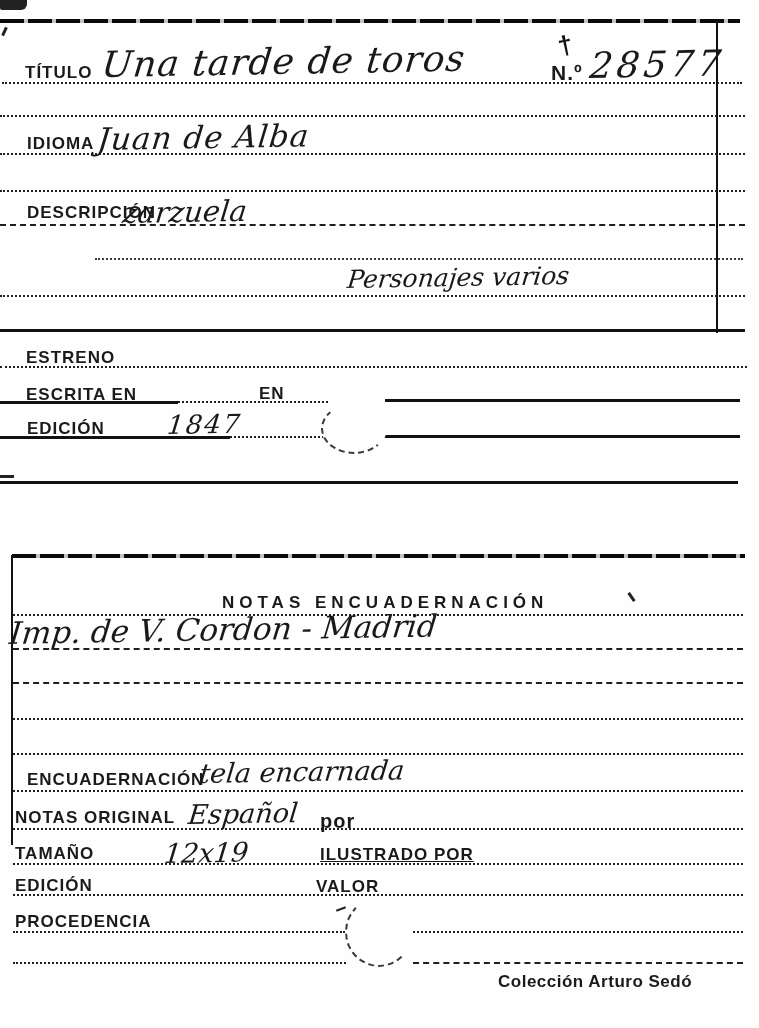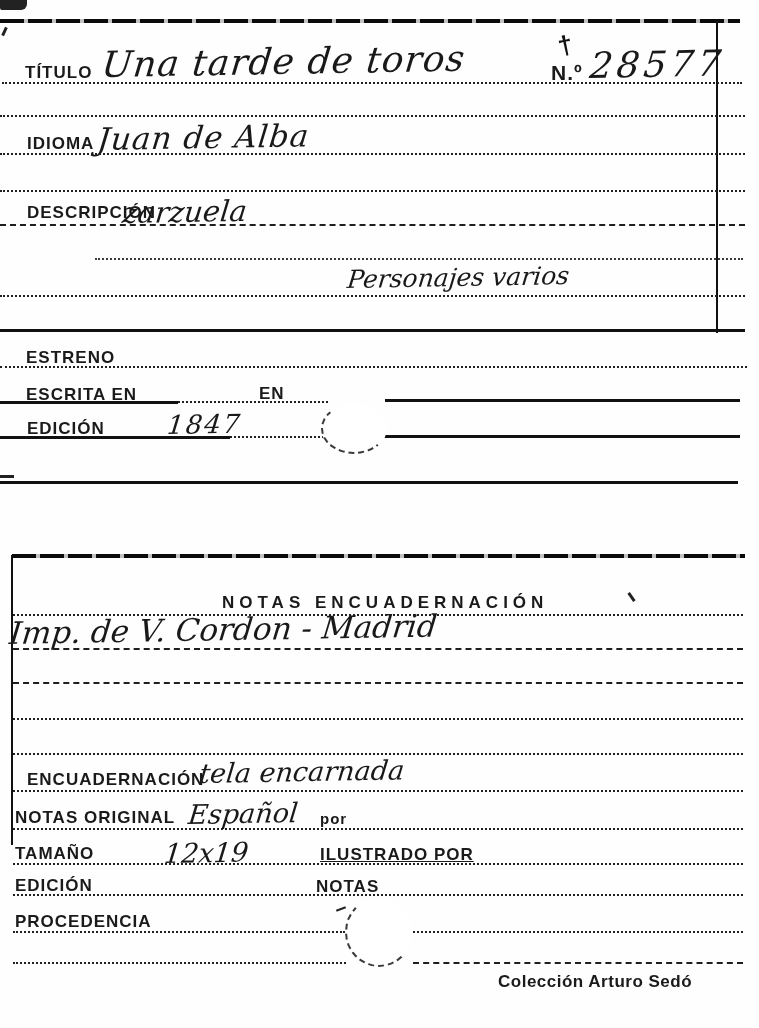--- a/index.html
+++ b/index.html
@@ -104,25 +104,25 @@
     <div class="dot" style="left:13px;top:894px;width:730px;"></div>
     <div class="dot" style="left:13px;top:931px;width:332px;"></div>
     <div class="dot" style="left:410px;top:931px;width:333px;"></div>
     <div class="dot" style="left:13px;top:962px;width:333px;"></div>
     <div class="dash" style="left:413px;top:962px;width:330px;"></div>
 
     <div class="hw" style="left:8px;top:618px;font-size:31px;">Imp. de V. Cordon - Madrid</div>
 
     <div class="lbl" style="left:27px;top:770px;">ENCUADERNACIÓN</div>
     <div class="lbl" style="left:15px;top:808px;">NOTAS ORIGINAL</div>
-    <div class="lbl" style="left:320px;top:810px;font-size:15px;text-transform:none;">por</div>
+    <div class="lbl" style="left:320px;top:810px;font-size:20px;text-transform:none;">por</div>
     <div class="lbl" style="left:15px;top:844px;">TAMAÑO</div>
     <div class="lbl" style="left:320px;top:845px;text-decoration:underline;">ILUSTRADO POR</div>
     <div class="lbl" style="left:15px;top:876px;">EDICIÓN</div>
-    <div class="lbl" style="left:316px;top:877px;">NOTAS</div>
+    <div class="lbl" style="left:316px;top:877px;">VALOR</div>
     <div class="lbl" style="left:15px;top:912px;">PROCEDENCIA</div>
 
     <div class="hw" style="left:198px;top:760px;font-size:27px;">tela encarnada</div>
     <div class="hw" style="left:187px;top:801px;font-size:27px;">Español</div>
     <div class="hw" style="left:163px;top:840px;font-size:27px;">12x19</div>
 
     <div class="blob" style="left:345px;top:897px;width:64px;height:66px;"></div>
     <div class="speck" style="left:336px;top:908px;width:10px;height:2px;transform:rotate(-20deg);"></div>
 
     <div class="lbl" style="left:498px;top:972px;font-size:17px;letter-spacing:0.5px;">Colección Arturo Sedó</div>

